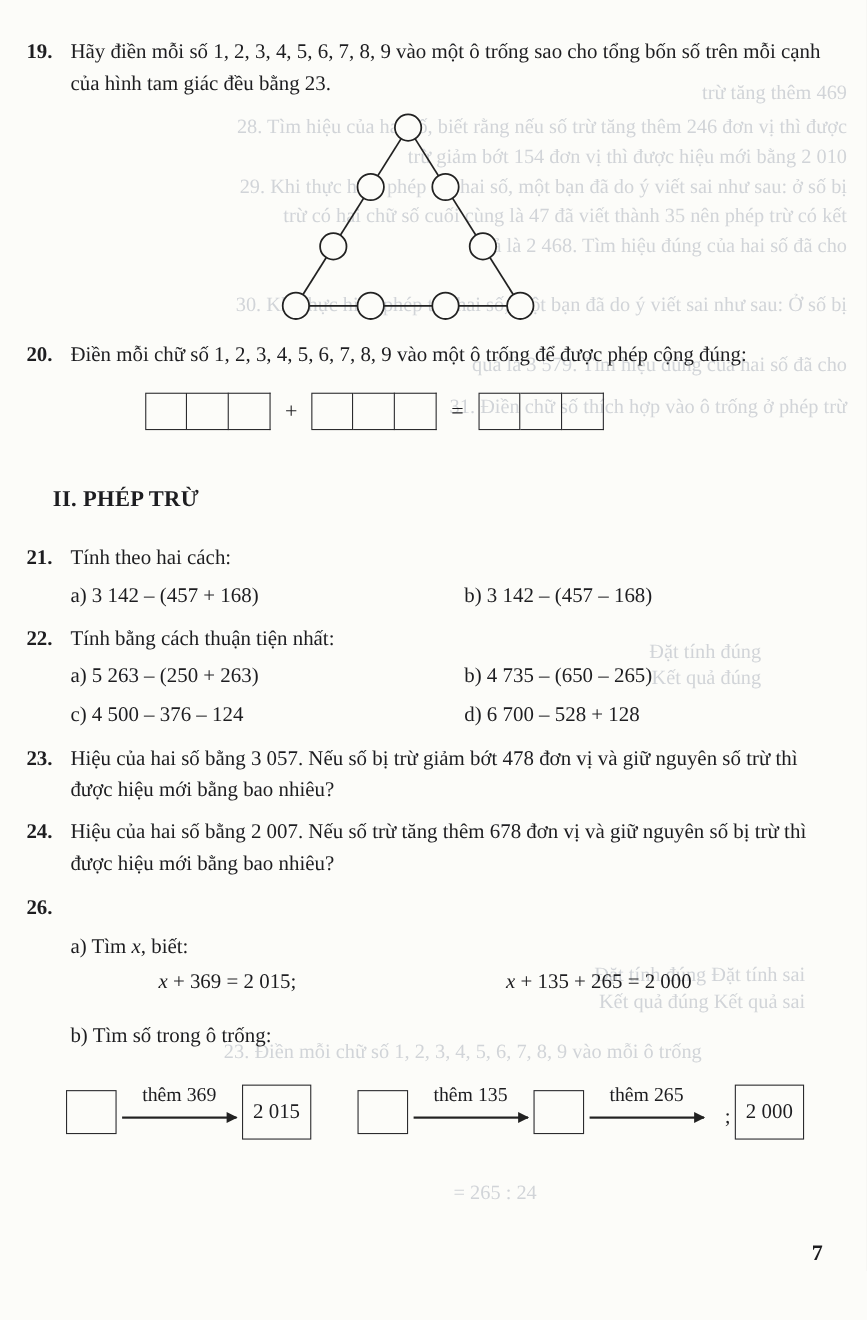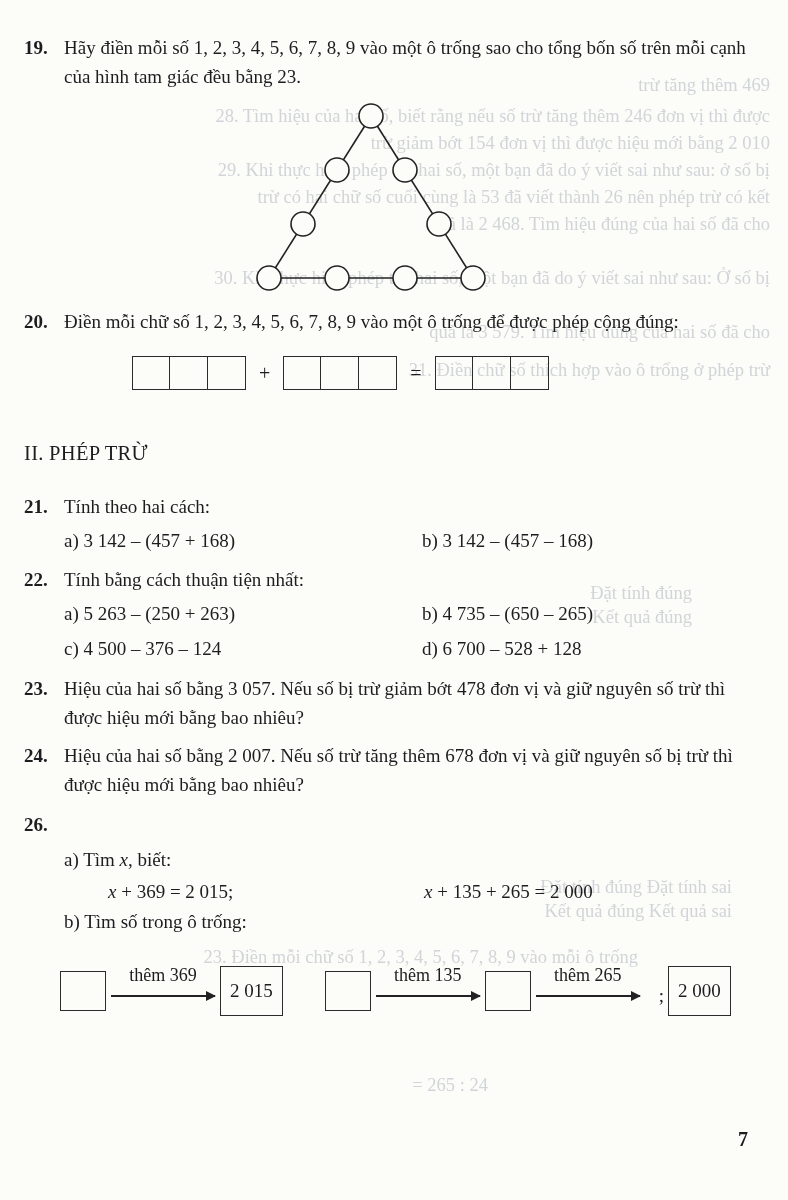--- a/index.html
+++ b/index.html
@@ -11,37 +11,37 @@
     font-size:19px; line-height:1.5;
   }
   .content { position:relative; z-index:2; padding:34px 30px 0 24px; }
 
   .problem { display:flex; align-items:flex-start; }
   .pnum { font-weight:bold; flex:0 0 40px; }
   .ptext { flex:1; }
 
   .figure { text-align:center; margin:10px 40px 4px 0; }
 
-  .mt6{margin-top:6px;align-items:flex-end;} .mt8{margin-top:1px;} .mt10{margin-top:10px;}
+  .mt6{margin-top:6px;align-items:flex-end;} .mt8{margin-top:20px;} .mt10{margin-top:10px;}
   .mt12{margin-top:12px;} .mt24{margin-top:24px;justify-content:center;}
 
   .eqrow { display:flex; align-items:center; margin:20px 0 0 108px; }
   .boxgroup { display:flex; }
   .cell { width:38px; height:34px; border:1.6px solid #2b2b2e; background:transparent; }
   .cell + .cell { border-left:0; }
   .op { margin:0 13px; font-size:20px; }
 
-  .heading { font-weight:normal; font-size:20.5px; margin-top:48px; letter-spacing:.3px; }
+  .heading { font-weight:bold; font-size:20.5px; margin-top:48px; letter-spacing:.3px;margin-left:24px; }
 
   .tworow { display:flex; margin:6px 0 0 40px; }
   .tworow .col1 { flex:0 0 358px; }
 
   .sub { margin-left:40px; }
   .eqs26 { display:flex; margin:4px 0 0 84px; }
-  .eqs26 .col1 { flex:0 0 316px; }
+  .eqs26 .col1 { flex:0 0 316px;margin-left:36px; }
 
   .diagram { display:flex; align-items:center; margin:30px 0 0 36px; }
   .dbox { width:46px; height:40px; border:1.6px solid #2b2b2e; flex:0 0 auto; }
   .rbox { border:1.6px solid #2b2b2e; padding:2px 9px; height:50px;
           display:flex; align-items:center; flex:0 0 auto; font-size:19px; }
   .arrowwrap { position:relative; width:108px; height:40px; flex:0 0 auto; margin:0 3px; }
   .alabel { position:absolute; top:-9px; left:0; width:100%; text-align:center; font-size:18px; }
   .aline { position:absolute; top:24px; left:2px; right:2px; height:1.7px; background:#222; }
   .aline::after { content:""; position:absolute; right:-1px; top:-4.6px; width:0; height:0;
                   border-left:10px solid #222; border-top:5.5px solid transparent;
@@ -60,21 +60,21 @@
 </head>
 <body>
 
 <div class="page">
 
   <div class="bleed">
     <div class="bleed-line" style="top:72px">trừ tăng thêm 469</div>
     <div class="bleed-line" style="top:103px">28. Tìm hiệu của hai số, biết rằng nếu số trừ tăng thêm 246 đơn vị thì được</div>
     <div class="bleed-line" style="top:130px">trừ giảm bớt 154 đơn vị thì được hiệu mới bằng 2 010</div>
     <div class="bleed-line" style="top:157px">29. Khi thực hiện phép trừ hai số, một bạn đã do ý viết sai như sau: ở số bị</div>
-    <div class="bleed-line" style="top:184px">trừ có hai chữ số cuối cùng là 53 đã viết thành 26 nên phép trừ có kết</div>
+    <div class="bleed-line" style="top:184px">trừ có hai chữ số cuối cùng là 47 đã viết thành 35 nên phép trừ có kết</div>
     <div class="bleed-line" style="top:211px">quả là 2 468. Tìm hiệu đúng của hai số đã cho</div>
     <div class="bleed-line" style="top:265px">30. Khi thực hiện phép trừ hai số, một bạn đã do ý viết sai như sau: Ở số bị</div>
     <div class="bleed-line" style="top:319px">quả là 3 579. Tìm hiệu đúng của hai số đã cho</div>
     <div class="bleed-line" style="top:357px">31. Điền chữ số thích hợp vào ô trống ở phép trừ</div>
     <div class="bleed-line" style="top:580px; right:96px">Đặt tính đúng</div>
     <div class="bleed-line" style="top:604px; right:96px">Kết quả đúng</div>
     <div class="bleed-line" style="top:874px; right:56px">Đặt tính đúng      Đặt tính sai</div>
     <div class="bleed-line" style="top:898px; right:56px">Kết quả đúng      Kết quả sai</div>
     <div class="bleed-line" style="top:944px; right:150px">23. Điền mỗi chữ số 1, 2, 3, 4, 5, 6, 7, 8, 9 vào mỗi ô trống</div>
     <div class="bleed-line" style="top:1072px; right:300px">= 265 : 24</div>

